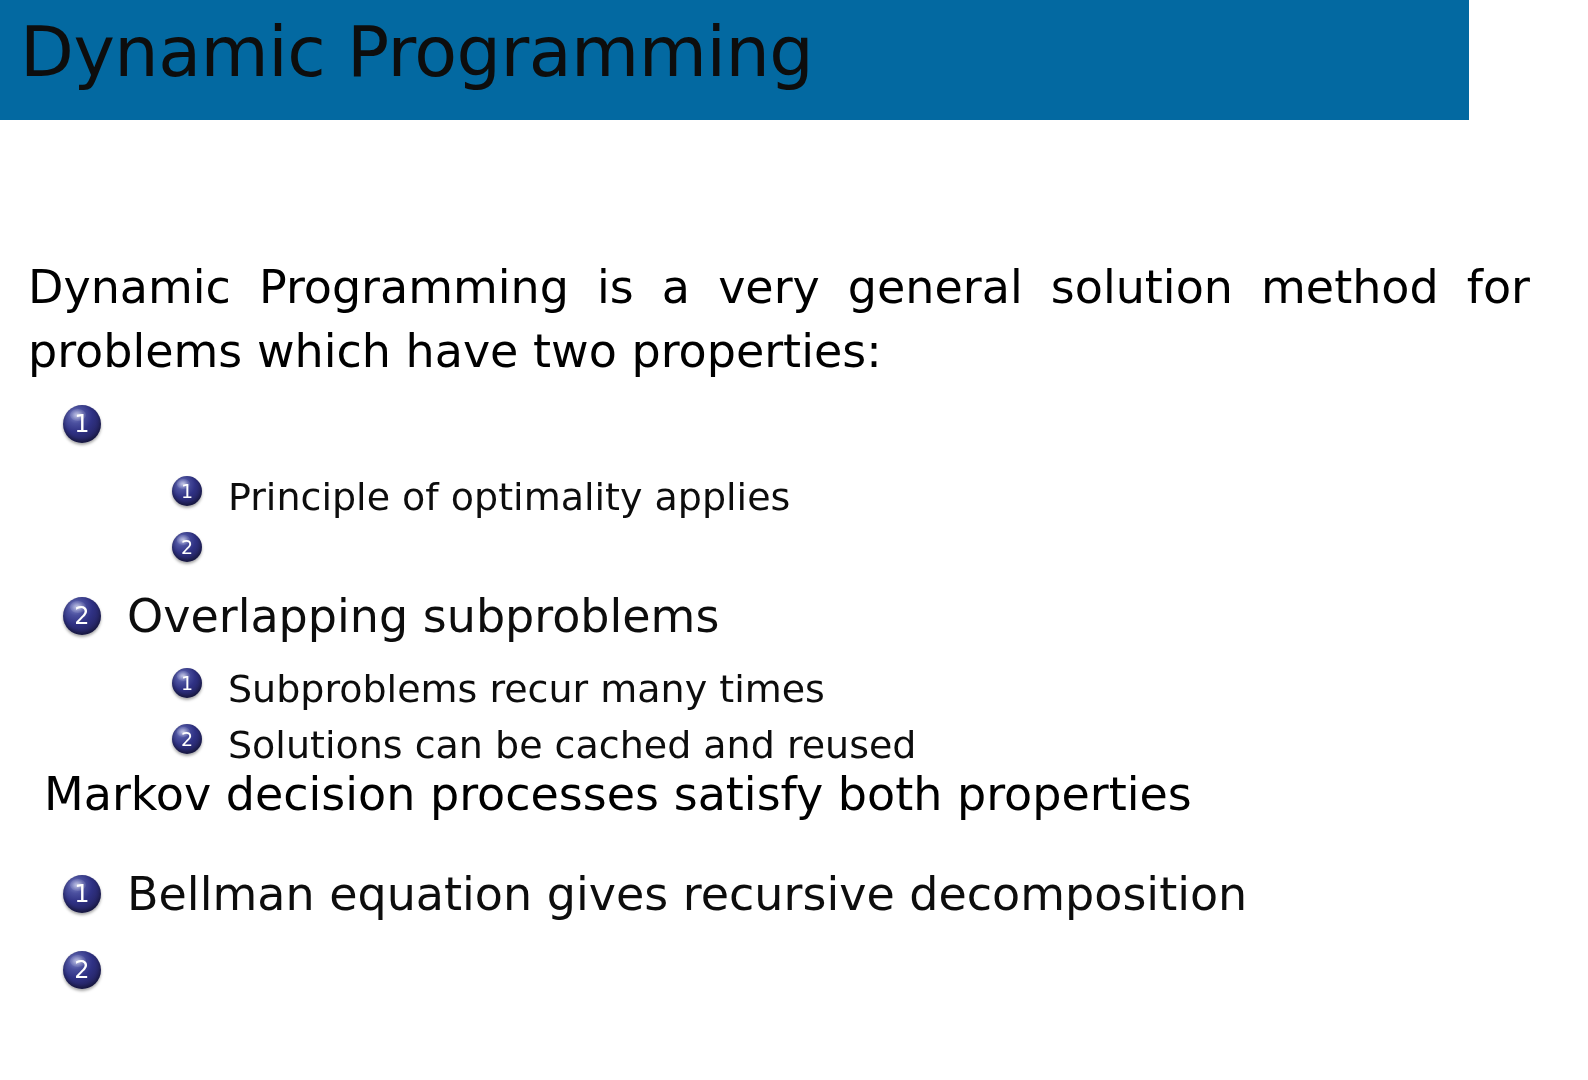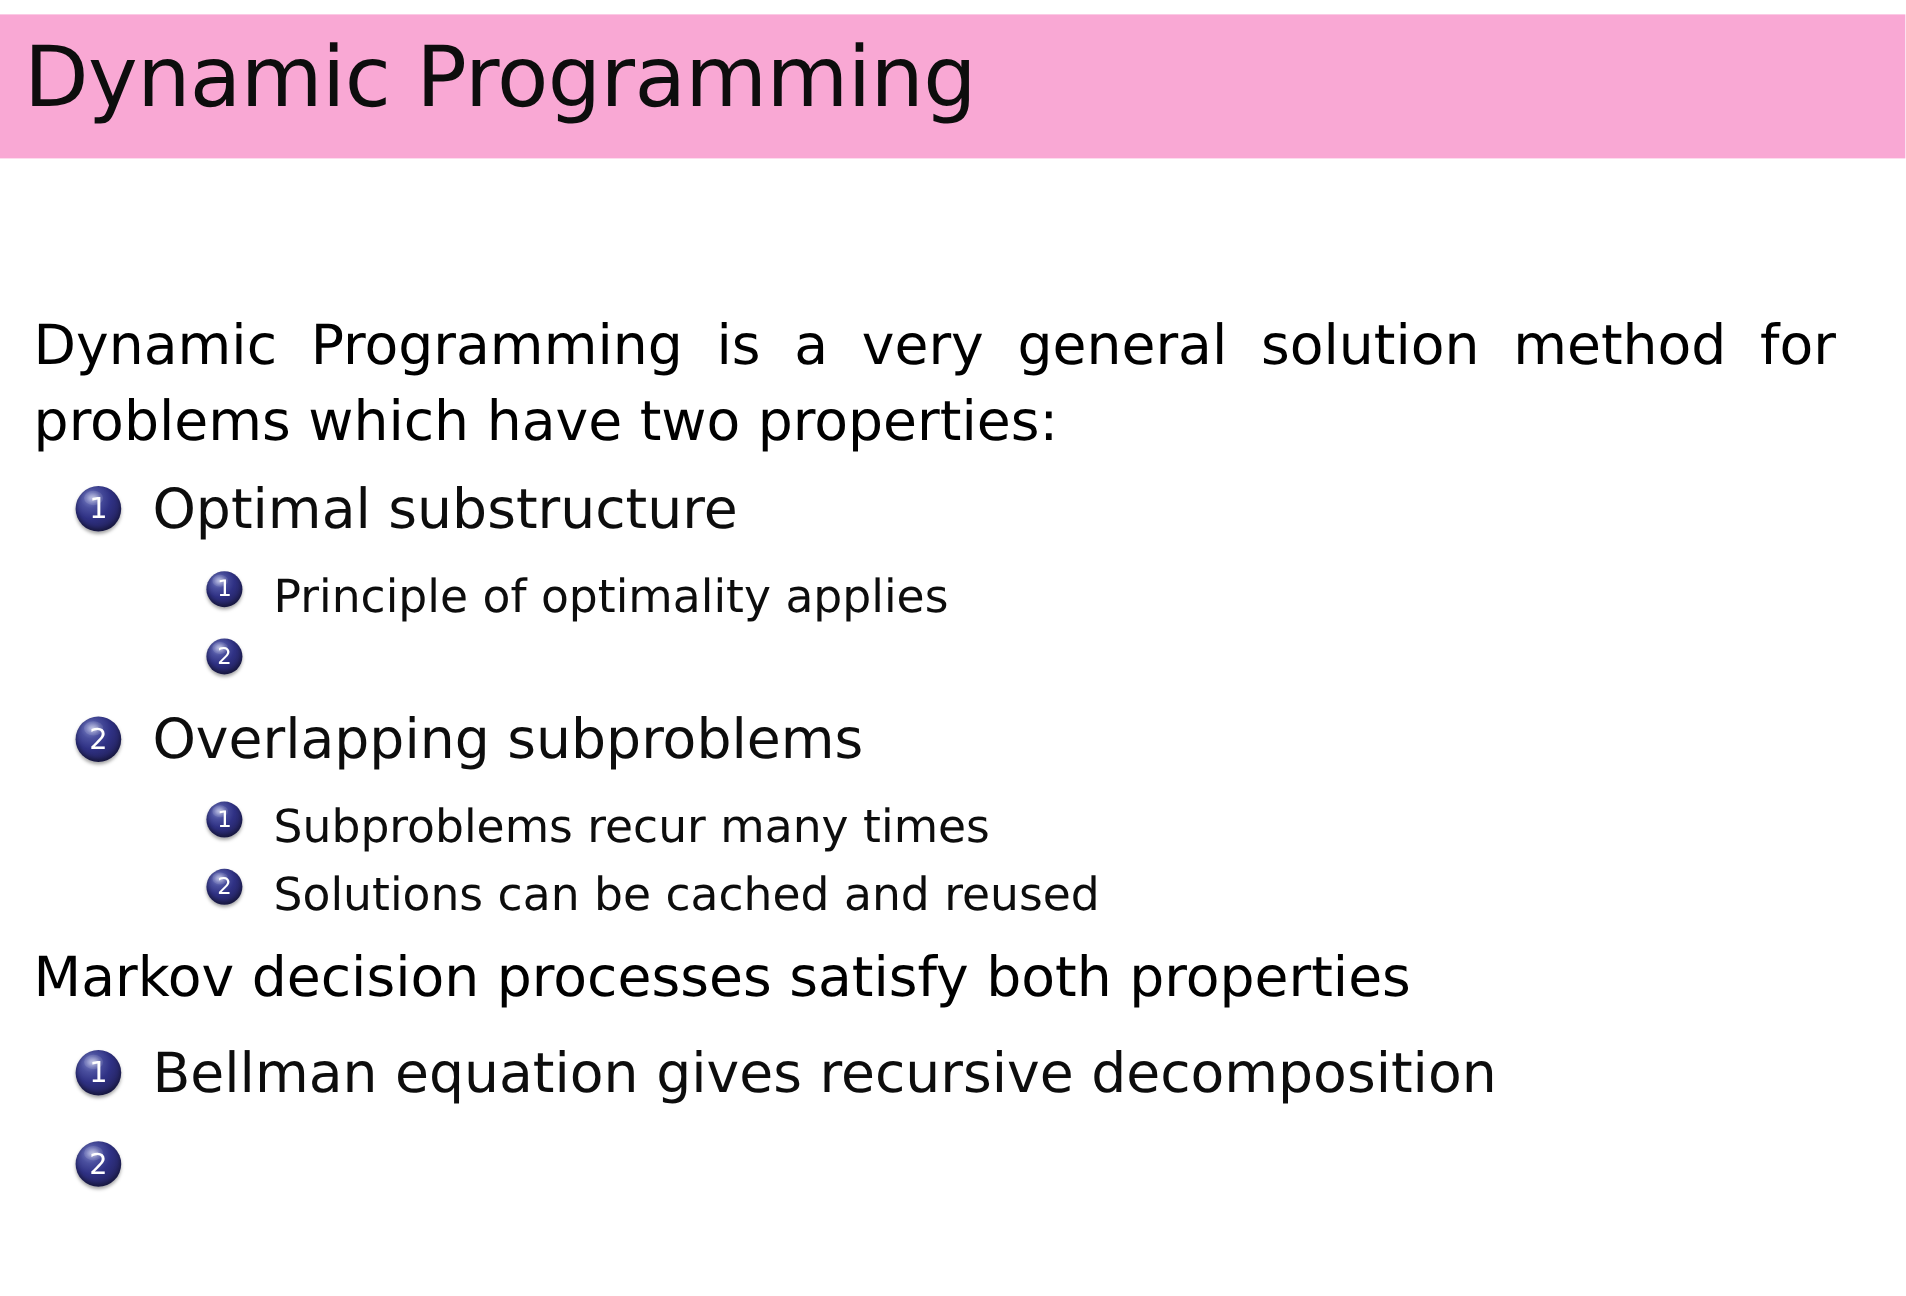--- a/index.html
+++ b/index.html
@@ -13,24 +13,24 @@
     font-family: "DejaVu Sans", sans-serif;
     color: #000000;
     overflow: hidden;
     position: relative;
   }
 
   
   #title-bar {
     position: absolute;
     left: 0;
-    top: 12px;
-    width: 1588px;
+    top: 0;
+    width: 1469px;
     height: 120px;
-    background: #f9a8d4;
+    background: #0369a1;
     box-sizing: border-box;
   }
   #slide-title {
     position: absolute;
     left: 20px;
     top: 17px;
     font-size: 70px;
     line-height: 1.0;
     font-weight: 400;
     letter-spacing: -0.5px;
@@ -153,21 +153,20 @@
 </div>
 
 <div id="slide-body">
 
   <div class="para" style="top: 135px;">Dynamic Programming is a very general solution method for problems which have two properties:</div>
 
   <div class="lvl1-item" style="top: 272px;">
     <span class="sphere s1">
       <span class="num">1</span>
     </span>
-    <span class="lbl">Optimal substructure</span>
   </div>
 
   <div class="lvl2-item" style="top: 345px;">
     <span class="sphere s2">
       <span class="num">1</span>
     </span>
     <span class="lbl">Principle of optimality applies</span>
   </div>
 
   <div class="lvl2-item" style="top: 401px;">
@@ -190,21 +189,21 @@
     <span class="lbl">Subproblems recur many times</span>
   </div>
 
   <div class="lvl2-item" style="top: 593px;">
     <span class="sphere s2">
       <span class="num">2</span>
     </span>
     <span class="lbl">Solutions can be cached and reused</span>
   </div>
 
-  <div class="para nojust" style="top: 662px;">Markov decision processes satisfy both properties</div>
+  <div class="para nojust" style="top: 642px; margin-left: 16px;">Markov decision processes satisfy both properties</div>
 
   <div class="lvl1-item" style="top: 742px;">
     <span class="sphere s1">
       <span class="num">1</span>
     </span>
     <span class="lbl">Bellman equation gives recursive decomposition</span>
   </div>
 
   <div class="lvl1-item" style="top: 818px;">
     <span class="sphere s1">

